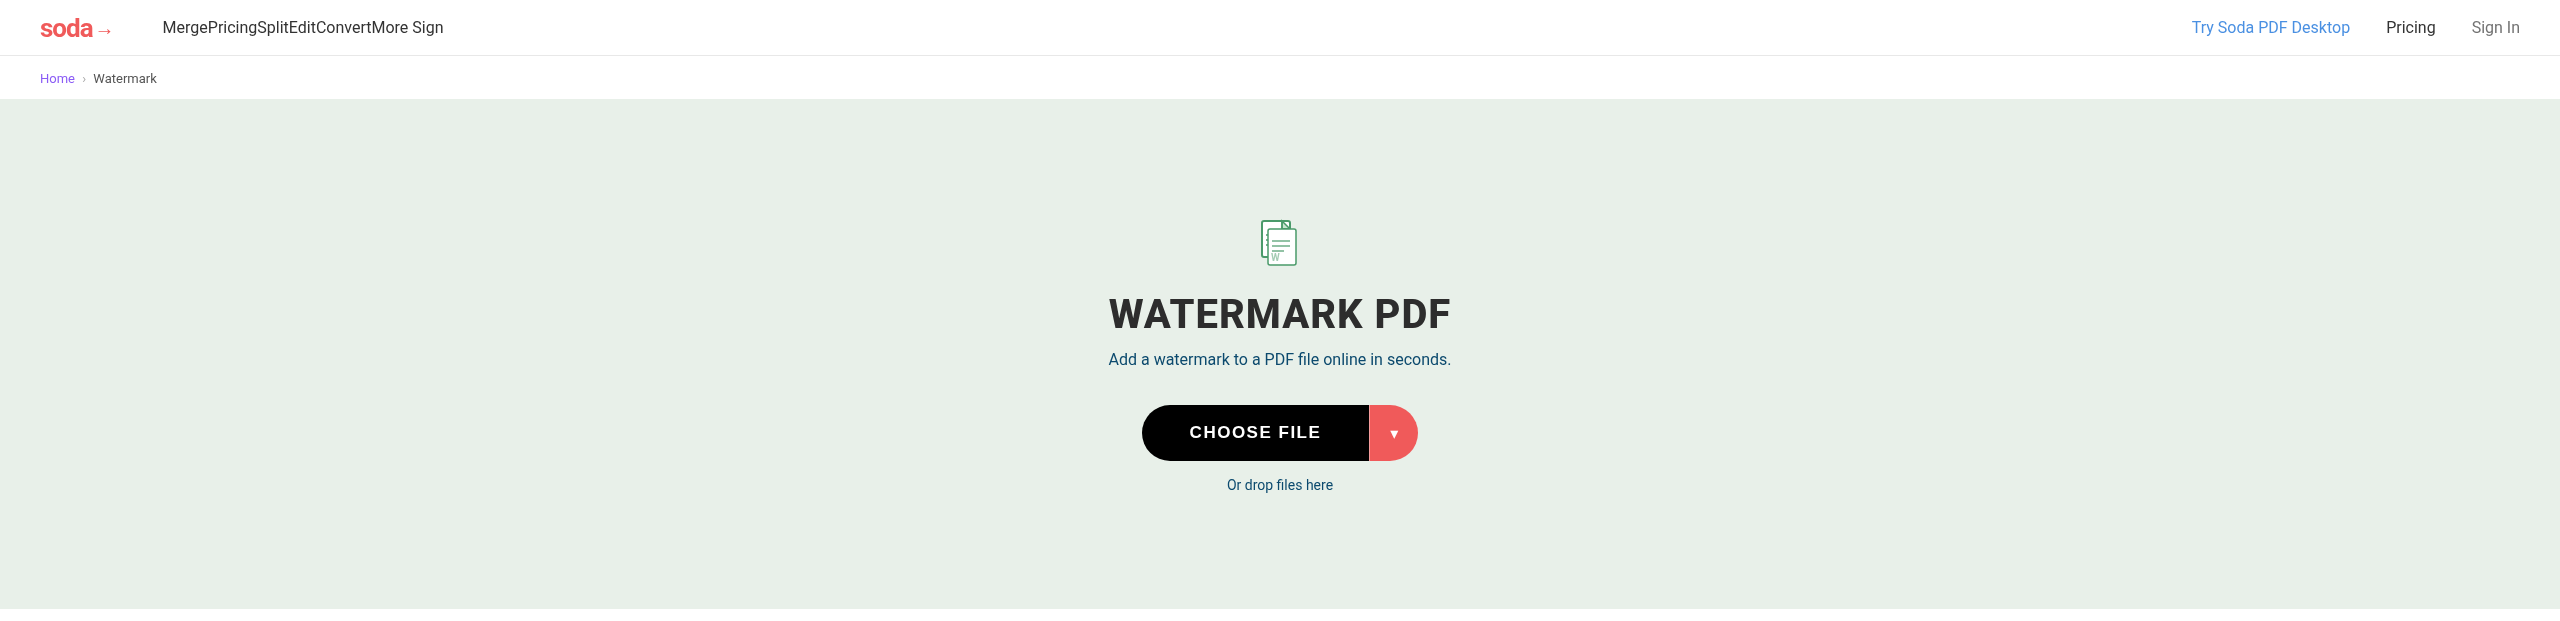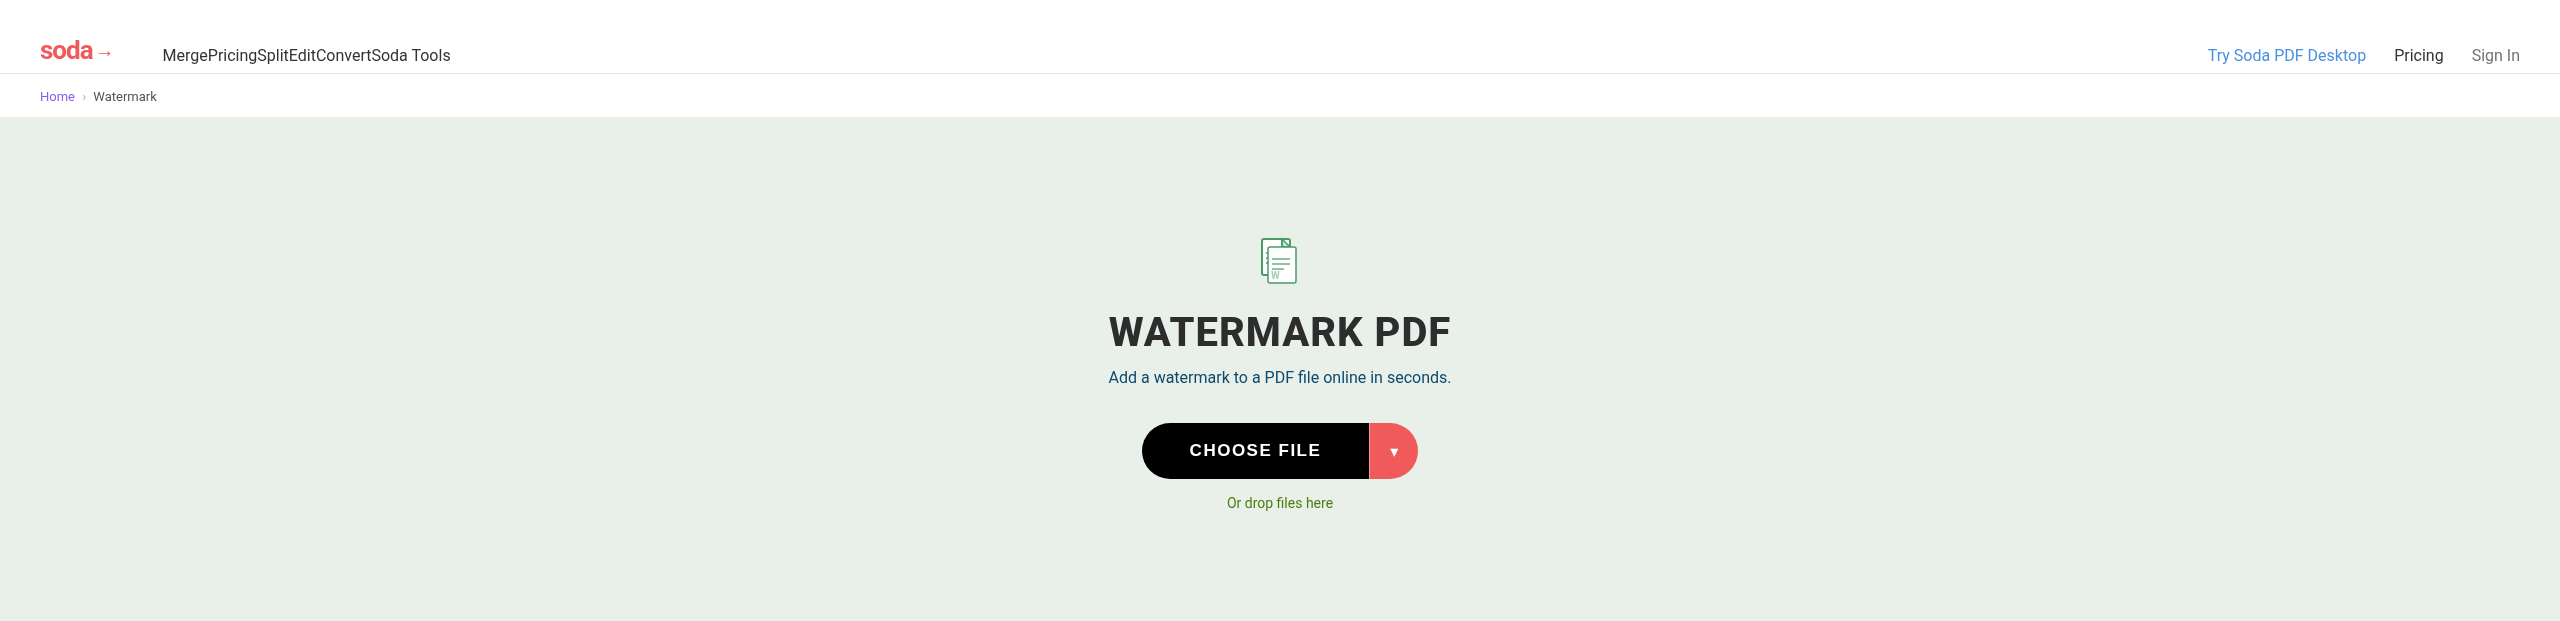--- a/index.html
+++ b/index.html
@@ -11,22 +11,22 @@
     body {
       font-family: -apple-system, BlinkMacSystemFont, 'Segoe UI', Roboto, sans-serif;
       background: #fff;
       width: 2560px;
       min-height: 621px;
     }
 
     
     .header {
       display: flex;
-      align-items: flex-end;
-      height: 74px;
+      align-items: center;
+      height: 56px;
       padding: 8px 40px;
       border-bottom: 1px solid #e8e8e8;
       background: #fff;
     }
 
     .logo {
       display: flex;
       align-items: center;
       margin-right: 48px;
       text-decoration: none;
@@ -54,21 +54,21 @@
     .nav-link {
       font-size: 16px;
       color: #333;
       text-decoration: none;
       cursor: pointer;
     }
 
     .header-right {
       display: flex;
       align-items: center;
-      gap: 28px;
+      gap: 36px;
       margin-left: auto;
     }
 
     .try-desktop-link {
       font-size: 16px;
       color: #4a90e2;
       text-decoration: none;
       cursor: pointer;
     }
 
@@ -178,40 +178,40 @@
       padding: 18px 20px;
       border-radius: 0 50px 50px 0;
       cursor: pointer;
       font-size: 16px;
       display: flex;
       align-items: center;
     }
 
     .drop-hint {
       font-size: 14px;
-      color: #4d7c0f;
+      color: #0c4a6e;
       text-align: center;
     }
   </style>
 </head>
 <body>
 
 <header class="header">
   <a class="logo" href="#">
     <span class="logo-text">soda</span>
     <span class="logo-arrow">→</span>
   </a>
 
   <nav class="nav-links">
     <a class="nav-link" href="#">Merge</a>
     <a class="nav-link" href="#">Pricing</a>
     <a class="nav-link" href="#">Split</a>
     <a class="nav-link" href="#">Edit</a>
     <a class="nav-link" href="#">Convert</a>
-    <a class="nav-link" href="#">Soda Tools</a>
+    <a class="nav-link" href="#">More Sign</a>
   </nav>
 
   <div class="header-right">
     <a class="try-desktop-link" href="#">Try Soda PDF Desktop</a>
     <a class="pricing-link" href="#">Pricing</a>
     <a class="signin-link" href="#">Sign In</a>
   </div>
 </header>
 
 <div class="breadcrumb-bar">

